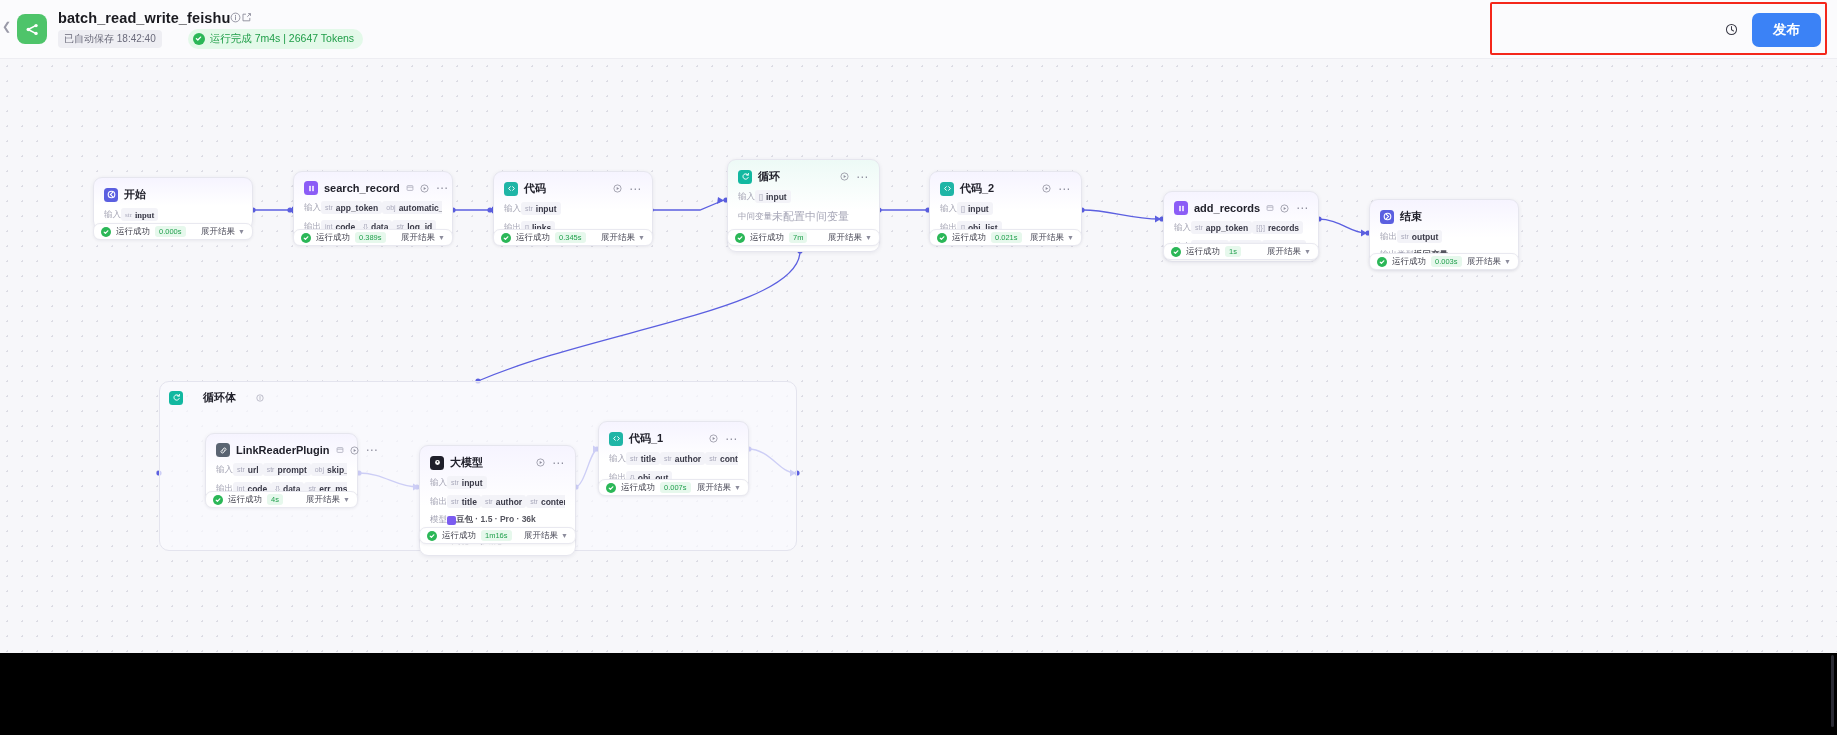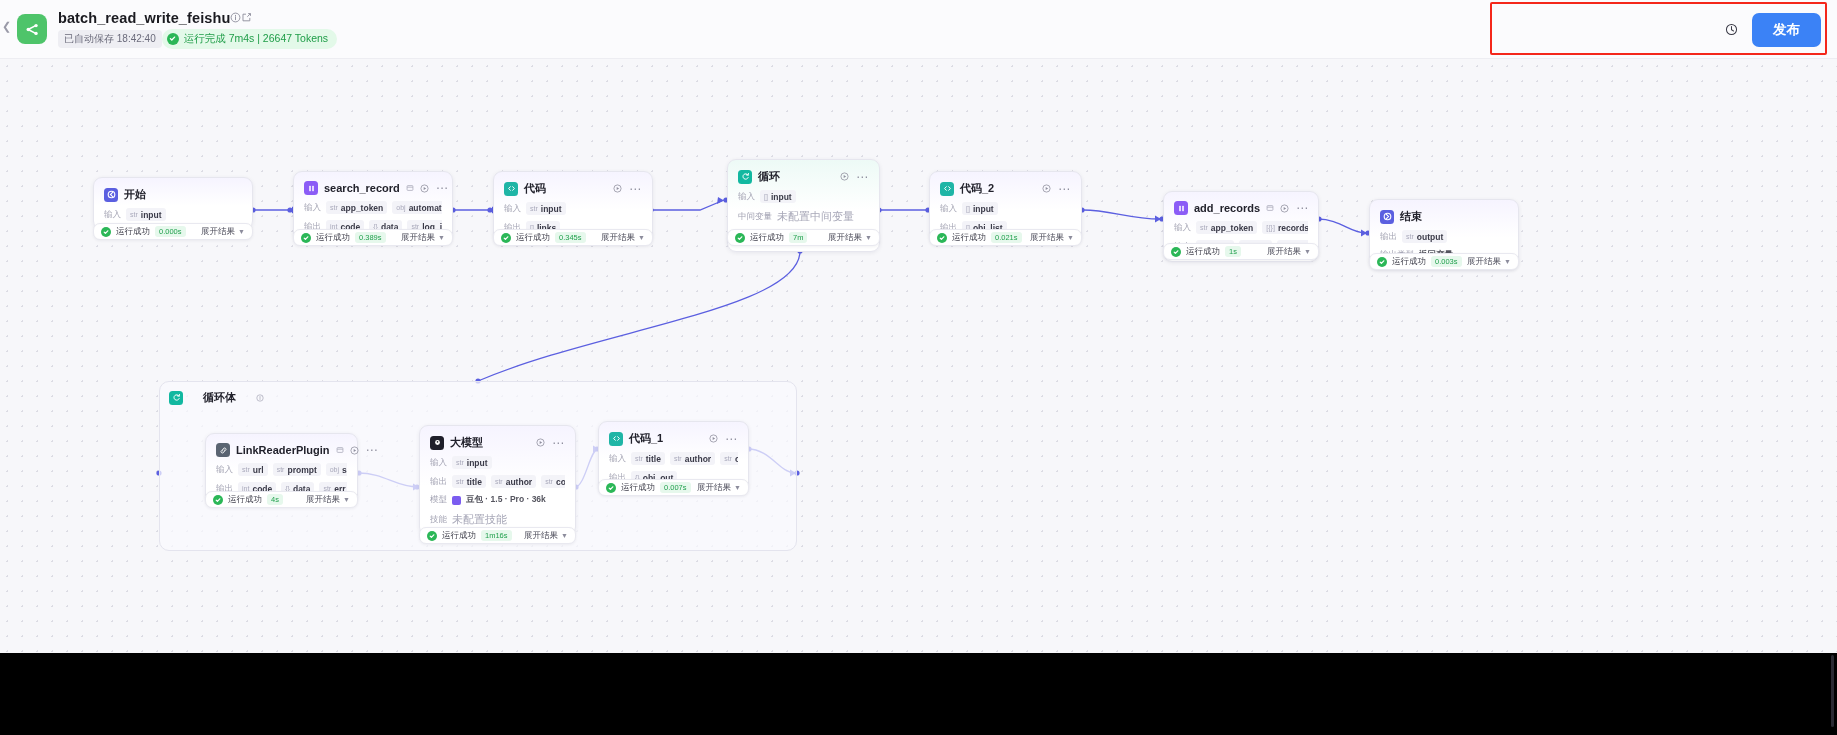--- a/index.html
+++ b/index.html
@@ -21,21 +21,21 @@
     font-size: 11px; color: #9a9aa8; cursor: pointer;
   }
   .app-logo {
     margin-left: 17px; width: 30px; height: 30px; border-radius: 8px;
     background: #4ec46a; display: flex; align-items: center; justify-content: center;
   }
   .title-wrap { margin-left: 11px; display: flex; flex-direction: column; gap: 3px; }
   .title-row { display: flex; align-items: center; }
   .wf-title { font-size: 14.5px; font-weight: bold; color: #1a1a20; letter-spacing: .1px; }
   .ico-btn { color: #8a8a99; display: flex; align-items: center; cursor: pointer; }
-  .meta-row { display: flex; align-items: center; gap: 0; }
+  .meta-row { display: flex; align-items: center; gap: 26px; }
   .saved-chip {
     background: #eeeef3; border-radius: 4px; padding: 2px 6px;
     font-size: 10px; color: #6b6b7b; white-space: nowrap;
   }
   .run-chip {
     background: #e3f9e9; border-radius: 11px; padding: 3px 9px 3px 5px;
     display: flex; align-items: center; gap: 5px;
     font-size: 10.5px; color: #1f9d48; font-weight: normal; white-space: nowrap;
   }
   .check-dot {
@@ -79,21 +79,21 @@
     width: 14px; height: 14px; border-radius: 3.5px; flex: 0 0 auto;
     display: flex; align-items: center; justify-content: center;
   }
   .node-ico svg { width: 9px; height: 9px; }
   .node-name { font-size: 11px; font-weight: bold; color: #22222c; white-space: nowrap; }
   .node-badge { color: #a6a6b6; display: flex; }
   .node-actions { margin-left: auto; display: flex; align-items: center; gap: 7px; }
   .act { color: #8f8f9e; display: flex; cursor: pointer; }
   .dots { font-size: 12px; color: #8f8f9e; letter-spacing: 1px; line-height: 8px; cursor: pointer; }
 
-  .io-row { display: flex; align-items: center; gap: 5px; margin-top: 6px; flex-wrap: nowrap; overflow: hidden; }
+  .io-row { display: flex; align-items: center; margin-top: 6px; flex-wrap: nowrap; overflow: hidden; }
   .io-label { font-size: 8.5px; color: #a2a2b2; white-space: nowrap; flex: 0 0 auto; }
   .chip {
     background: #f3f3f8; border-radius: 3px; padding: 1.5px 4px;
     font-size: 8.5px; color: #3a3a48; font-weight: bold;
     display: flex; align-items: center; gap: 3px; white-space: nowrap; flex: 0 0 auto;
   }
   .chip .t { font-size: 7px; color: #a9a9bb; font-weight: normal; }
   .plain-val { font-size: 8.5px; color: #55555f; font-weight: bold; white-space: nowrap; }
   .plain-muted { font-size: 11px; color: #a8a8b8; white-space: nowrap; }
 
@@ -222,21 +222,21 @@
         <circle cx="254" cy="414" r="2.6"></circle>
       <circle cx="359" cy="414" r="2.6"></circle>
         <circle cx="417" cy="428" r="2.6"></circle>
       <circle cx="576" cy="428" r="2.6"></circle>
         <circle cx="597" cy="390" r="2.6"></circle>
       <circle cx="749" cy="390" r="2.6"></circle>
         <circle cx="797" cy="414" r="2.6"></circle>
     </g>
   </svg>
 
-  <div class="node tinted" style="left:93px; top:118px; width:160px;">
+  <div class="node tinted" style="left:93px; top:118px; width:160px;font-family:Liberation Serif, serif;">
     <div class="node-head">
       <span class="node-ico" style="background:#5b5fe0;">
         <svg viewBox="0 0 12 12" fill="none" stroke="#fff" stroke-width="1.5" stroke-linecap="round">
             <path d="M7.5 3.2 L4.6 6 L7.5 8.8"></path>
             <circle cx="6" cy="6" r="4.4"></circle>
           </svg>
       </span>
       <span class="node-name">开始</span>
     </div>
     <div class="io-row">
@@ -662,21 +662,21 @@
         </svg>
       </span>
     <span class="st-text">运行成功</span>
     <span class="st-time">4s</span>
     <span class="st-exp">
         <span>展开结果</span>
         <span class="caret">▼</span>
       </span>
   </div>
 
-  <div class="node tinted" style="left:419px; top:366px; width:157px;">
+  <div class="node tinted" style="left:419px; top:386px; width:157px;">
     <div class="node-head">
       <span class="node-ico" style="background:#1e1e2a;">
         <svg viewBox="0 0 12 12" fill="#fff">
             <circle cx="6" cy="6" r="3.2"></circle>
             <circle cx="6" cy="5.2" r="1.1" fill="#1e1e2a"></circle>
           </svg>
       </span>
       <span class="node-name">大模型</span>
       <span class="node-actions">
         <span class="act">

